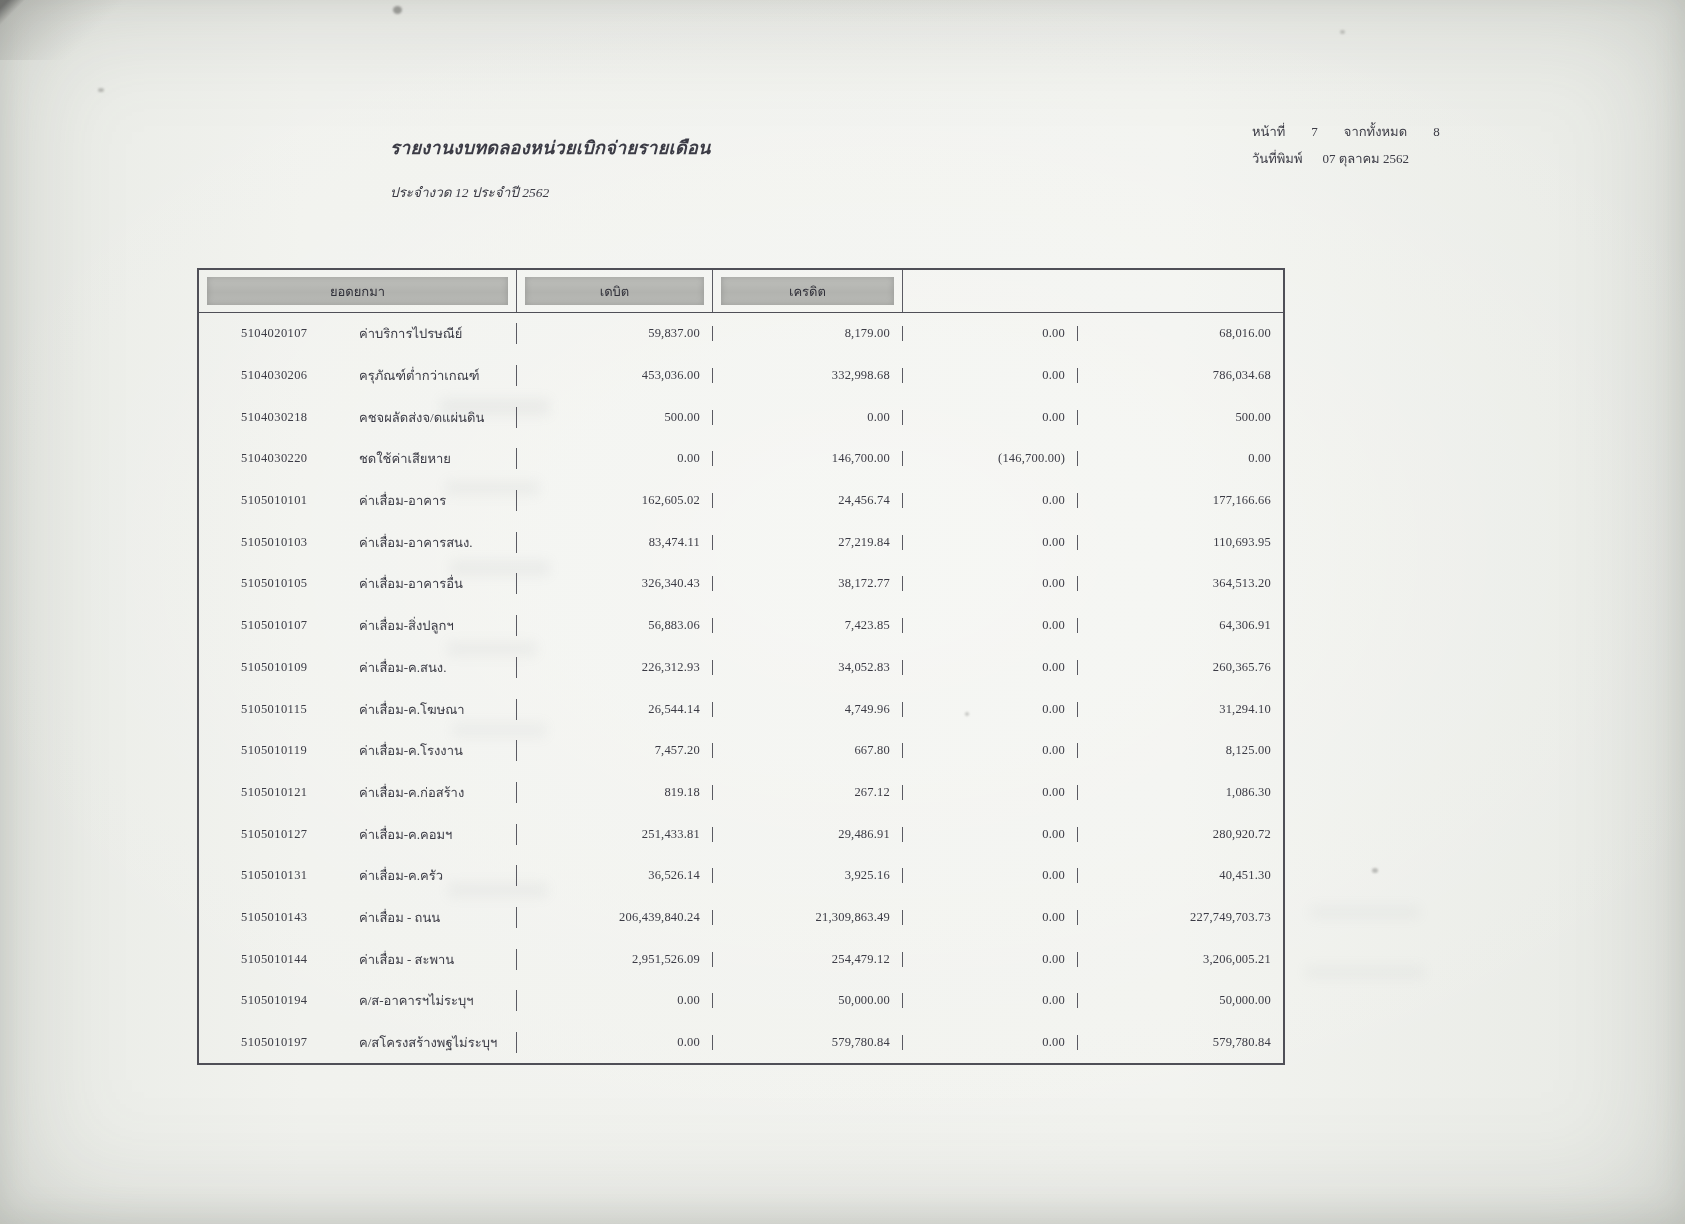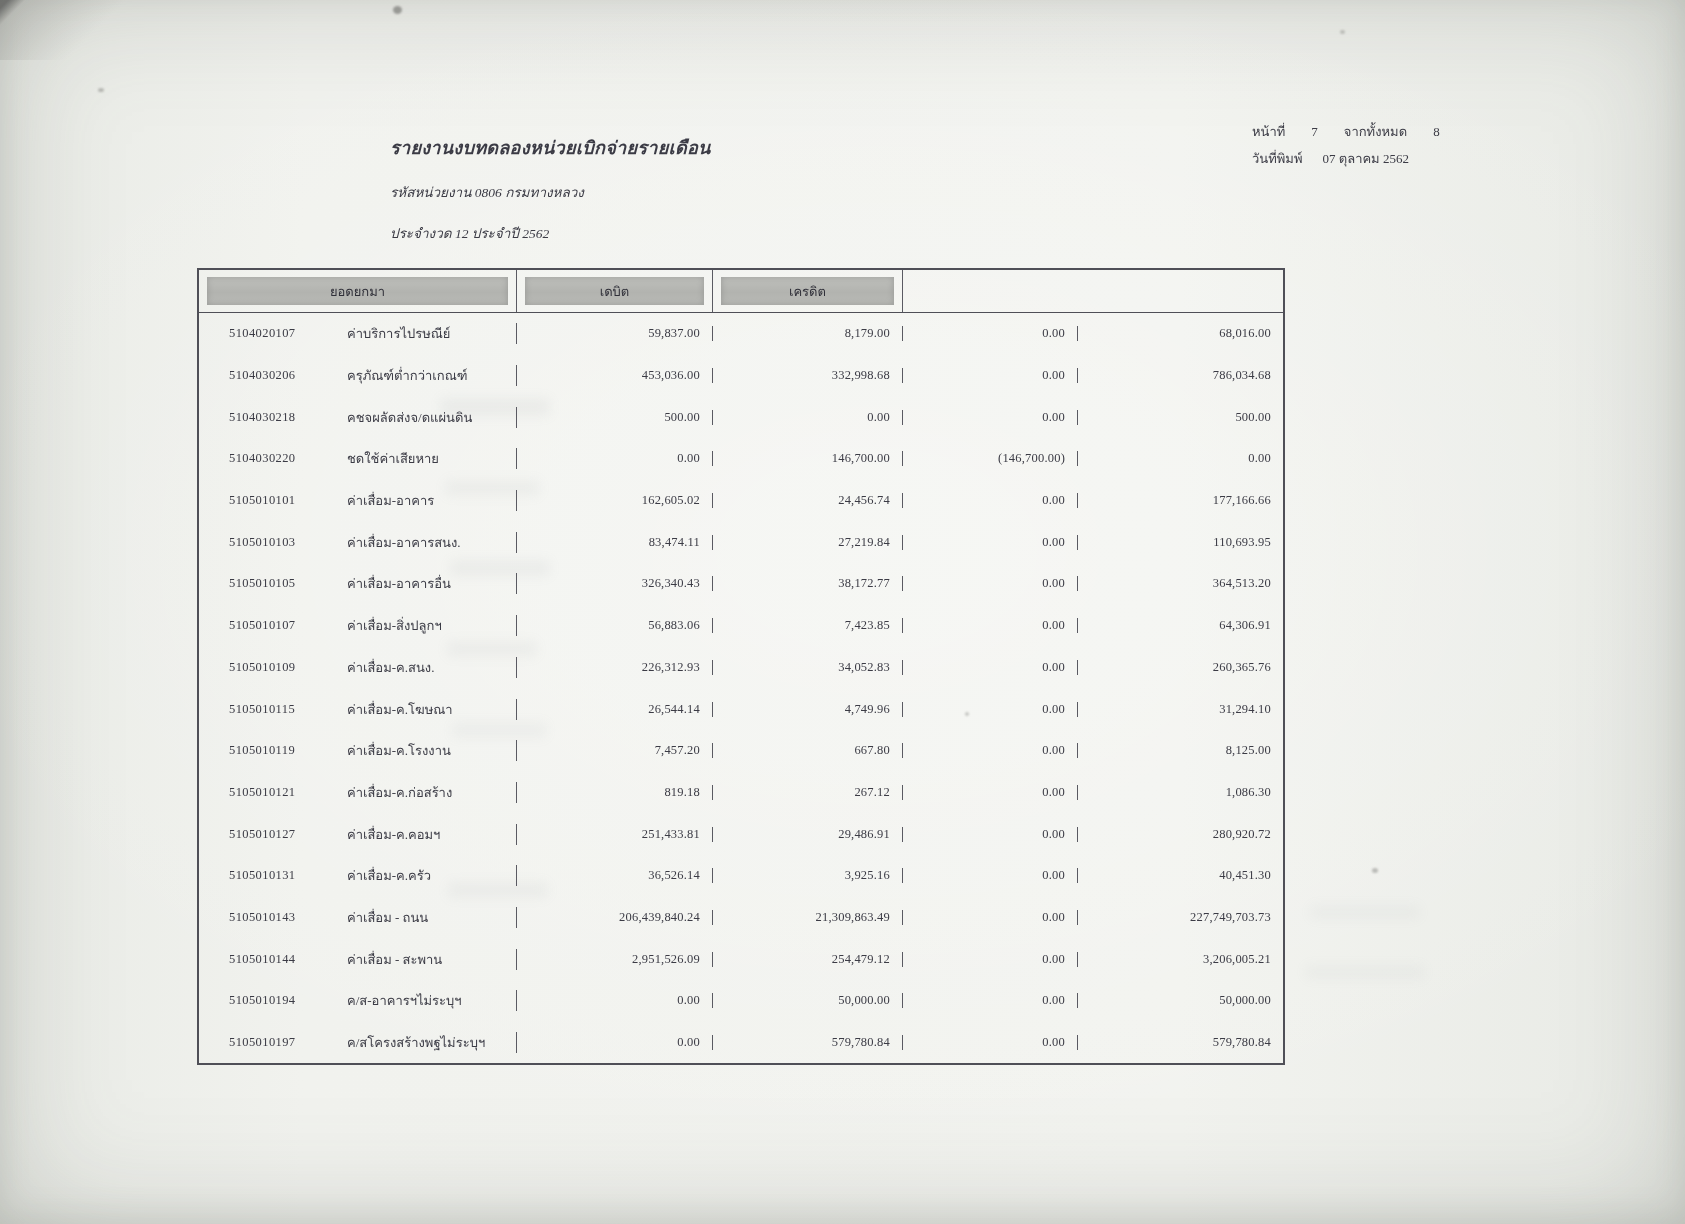--- a/index.html
+++ b/index.html
@@ -33,21 +33,21 @@
   .t-row{display:grid;grid-template-columns:318px 196px 190px 175px 205px;}
   .t-head{height:42px;border-bottom:1.5px solid #4f4f57;}
   .t-head .cell{display:flex;align-items:center;justify-content:center;padding:6px 8px;}
   .hbox{flex:1;height:28px;display:flex;align-items:center;justify-content:center;
     background:linear-gradient(180deg,#bfc0bc 0%,#b2b3af 55%,#babbb7 100%);
     box-shadow:inset 0 0 6px rgba(90,90,88,.35);
     font-size:13px;color:#2f2f38;}
   .cell{border-right:1.2px solid #5a5a62;min-width:0;}
   .cell.last{border-right:none;}
   .t-body .t-row{height:41.7px;align-items:center;}
-  .acct{display:flex;align-items:center;padding-left:30px;font-size:13px;}
+  .acct{display:flex;align-items:center;padding-left:30px;font-size:13px;margin-left:12px;}
   .acct .code{display:inline-block;width:102px;letter-spacing:.4px;font-size:12.5px;}
   .acct .nm{padding-left:16px;white-space:nowrap;overflow:hidden;}
   .num{display:flex;align-items:center;justify-content:flex-end;
     padding-right:12px;font-size:12.5px;letter-spacing:.2px;}
 </style>
 </head>
 <body>
 
 <div class="vignette"></div>
 <div class="corner-tl"></div>
@@ -60,21 +60,20 @@
 <div class="ghost" style="left:445px;top:480px;width:95px;height:16px;opacity:.09"></div>
 <div class="ghost" style="left:450px;top:560px;width:100px;height:16px;opacity:.10"></div>
 <div class="ghost" style="left:447px;top:641px;width:90px;height:16px;opacity:.09"></div>
 <div class="ghost" style="left:452px;top:722px;width:95px;height:16px;opacity:.08"></div>
 <div class="ghost" style="left:448px;top:882px;width:100px;height:16px;opacity:.09"></div>
 <div class="ghost" style="left:1310px;top:905px;width:110px;height:14px;opacity:.07"></div>
 <div class="ghost" style="left:1305px;top:965px;width:120px;height:14px;opacity:.07"></div>
 
 <div class="doc-header">
   <div class="doc-title">รายงานงบทดลองหน่วยเบิกจ่ายรายเดือน</div>
-  <div class="doc-sub">รหัสหน่วยงาน 0806 กรมทางหลวง</div>
   <div class="doc-sub">ประจำงวด 12 ประจำปี 2562</div>
 </div>
 
 <div class="page-info">
   <div>
     <span class="lbl">หน้าที่</span><span class="gap-s"></span><span>7</span><span class="gap-s"></span><span class="lbl">จากทั้งหมด</span><span class="gap-s"></span><span>8</span>
   </div>
   <div>
     <span class="lbl">วันที่พิมพ์</span><span class="gap-m"></span><span>07 ตุลาคม 2562</span>
   </div>

